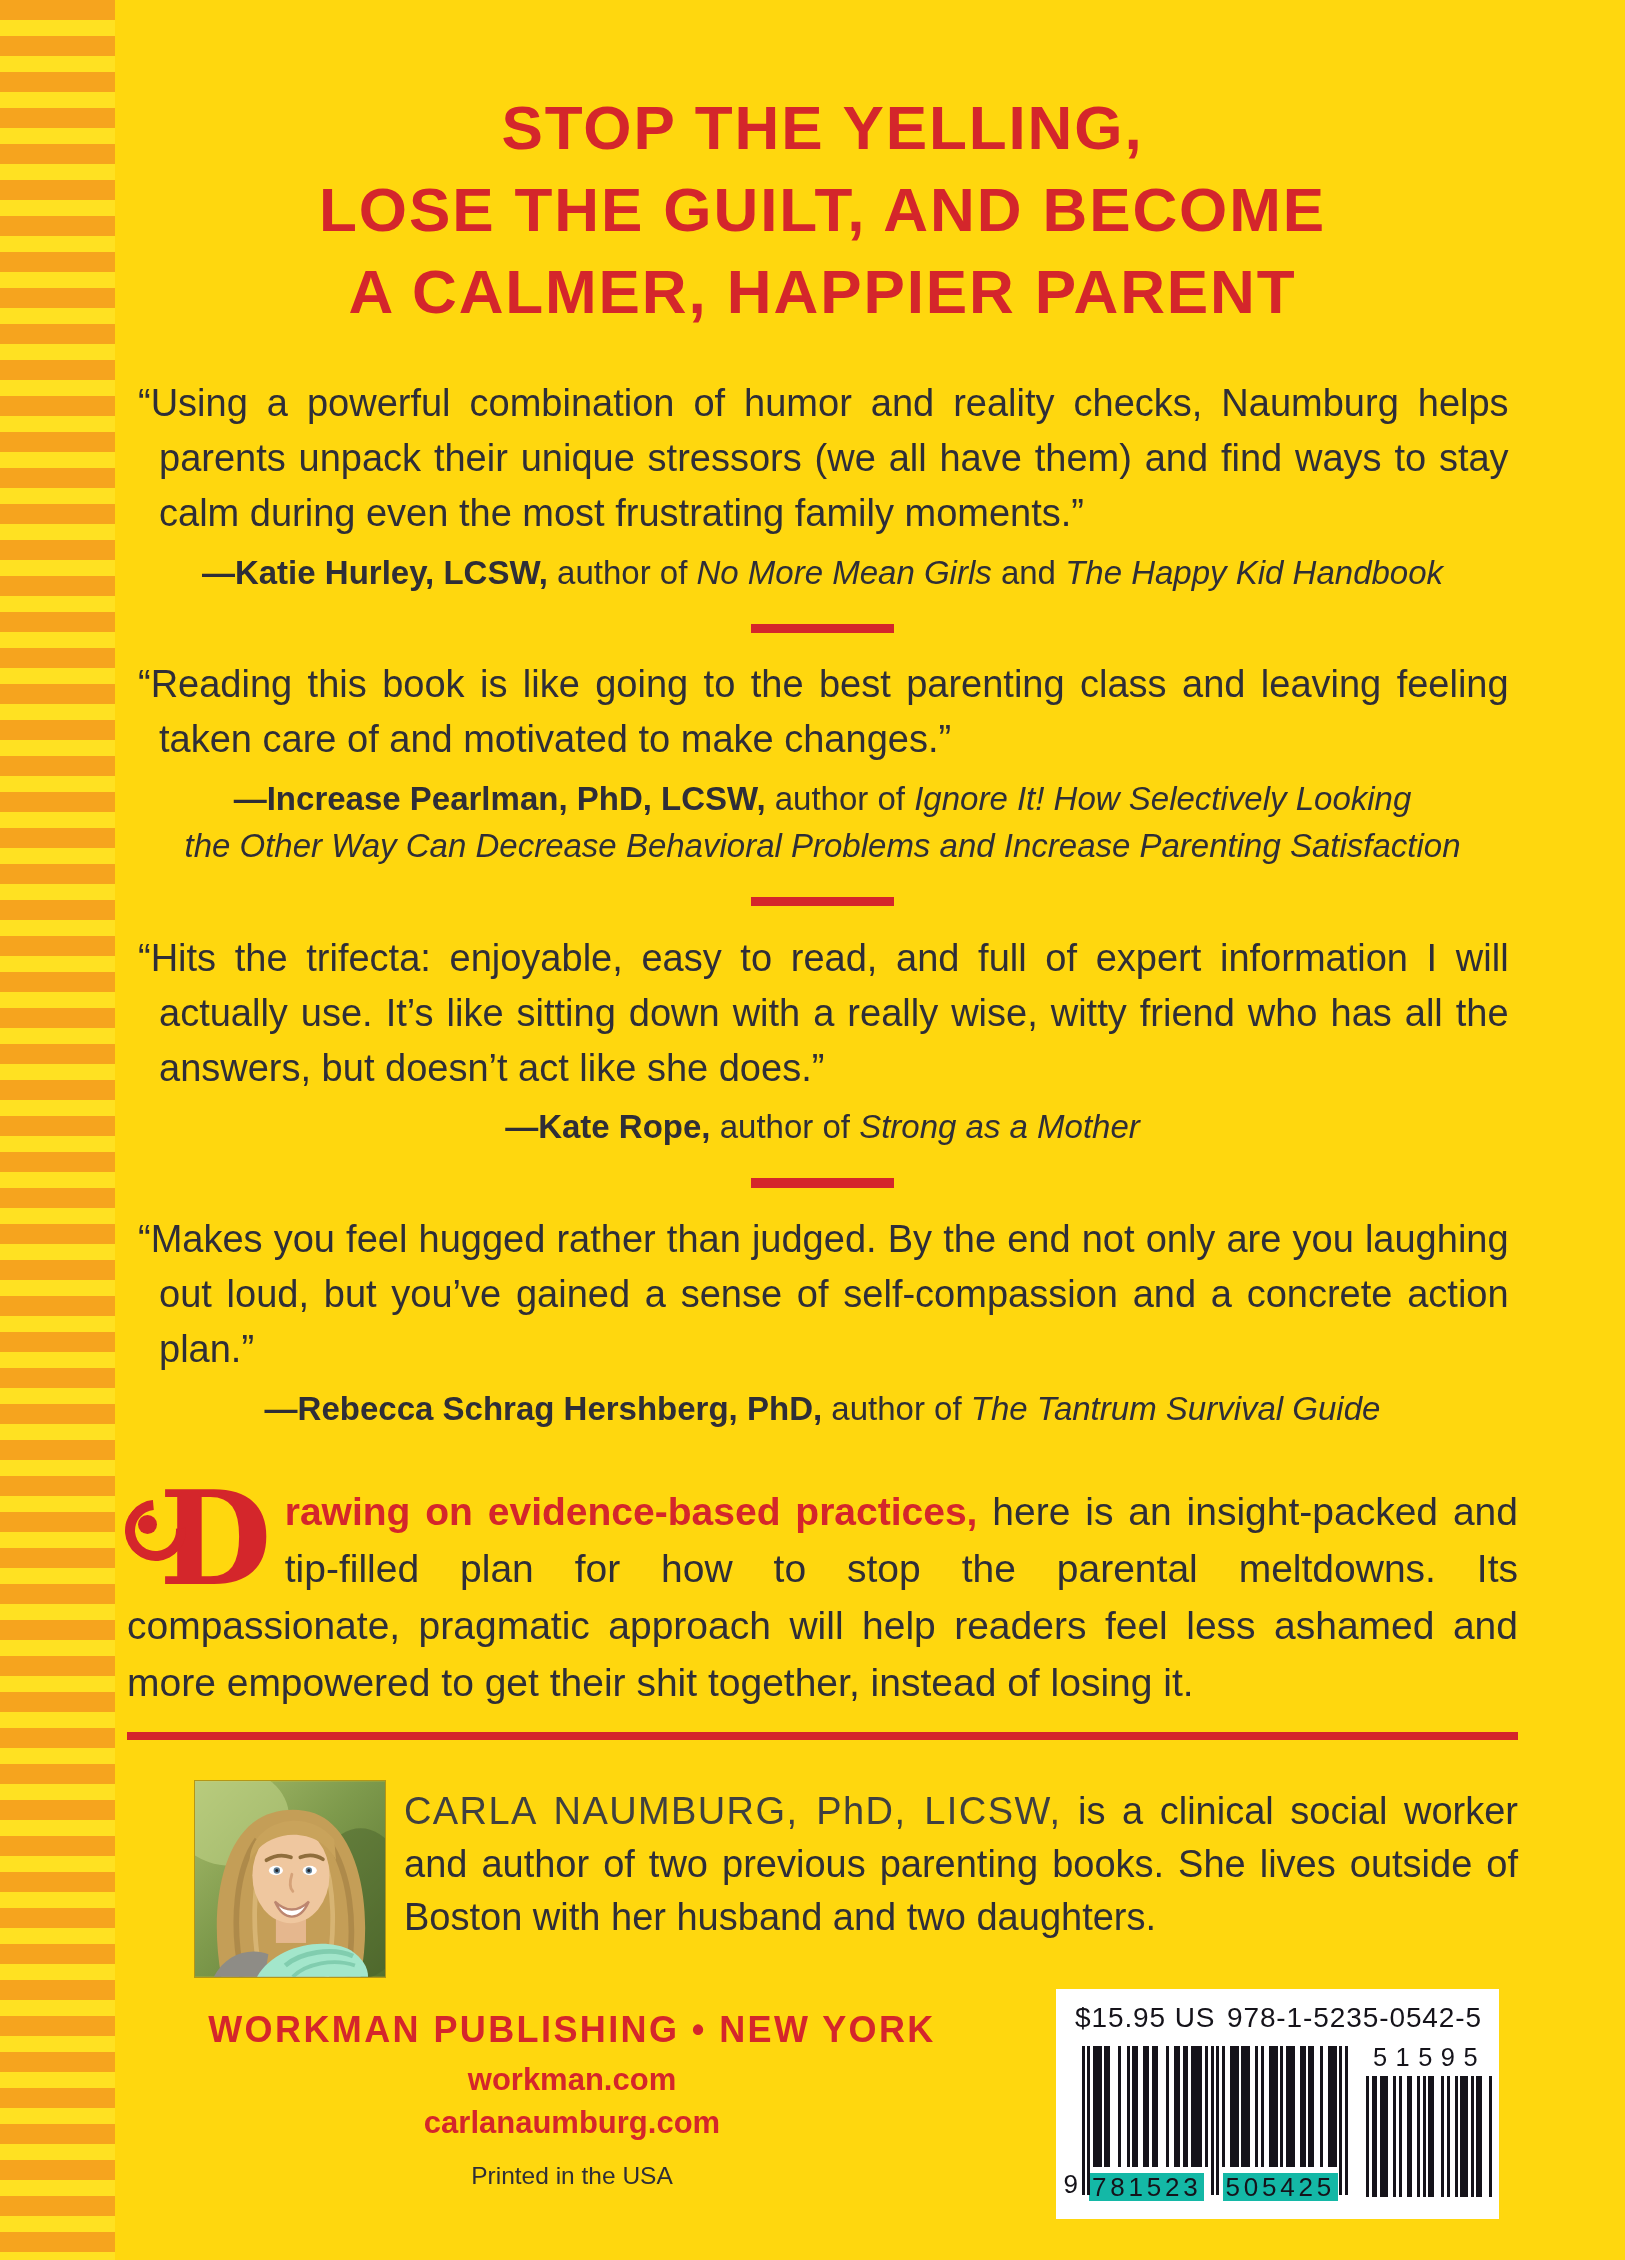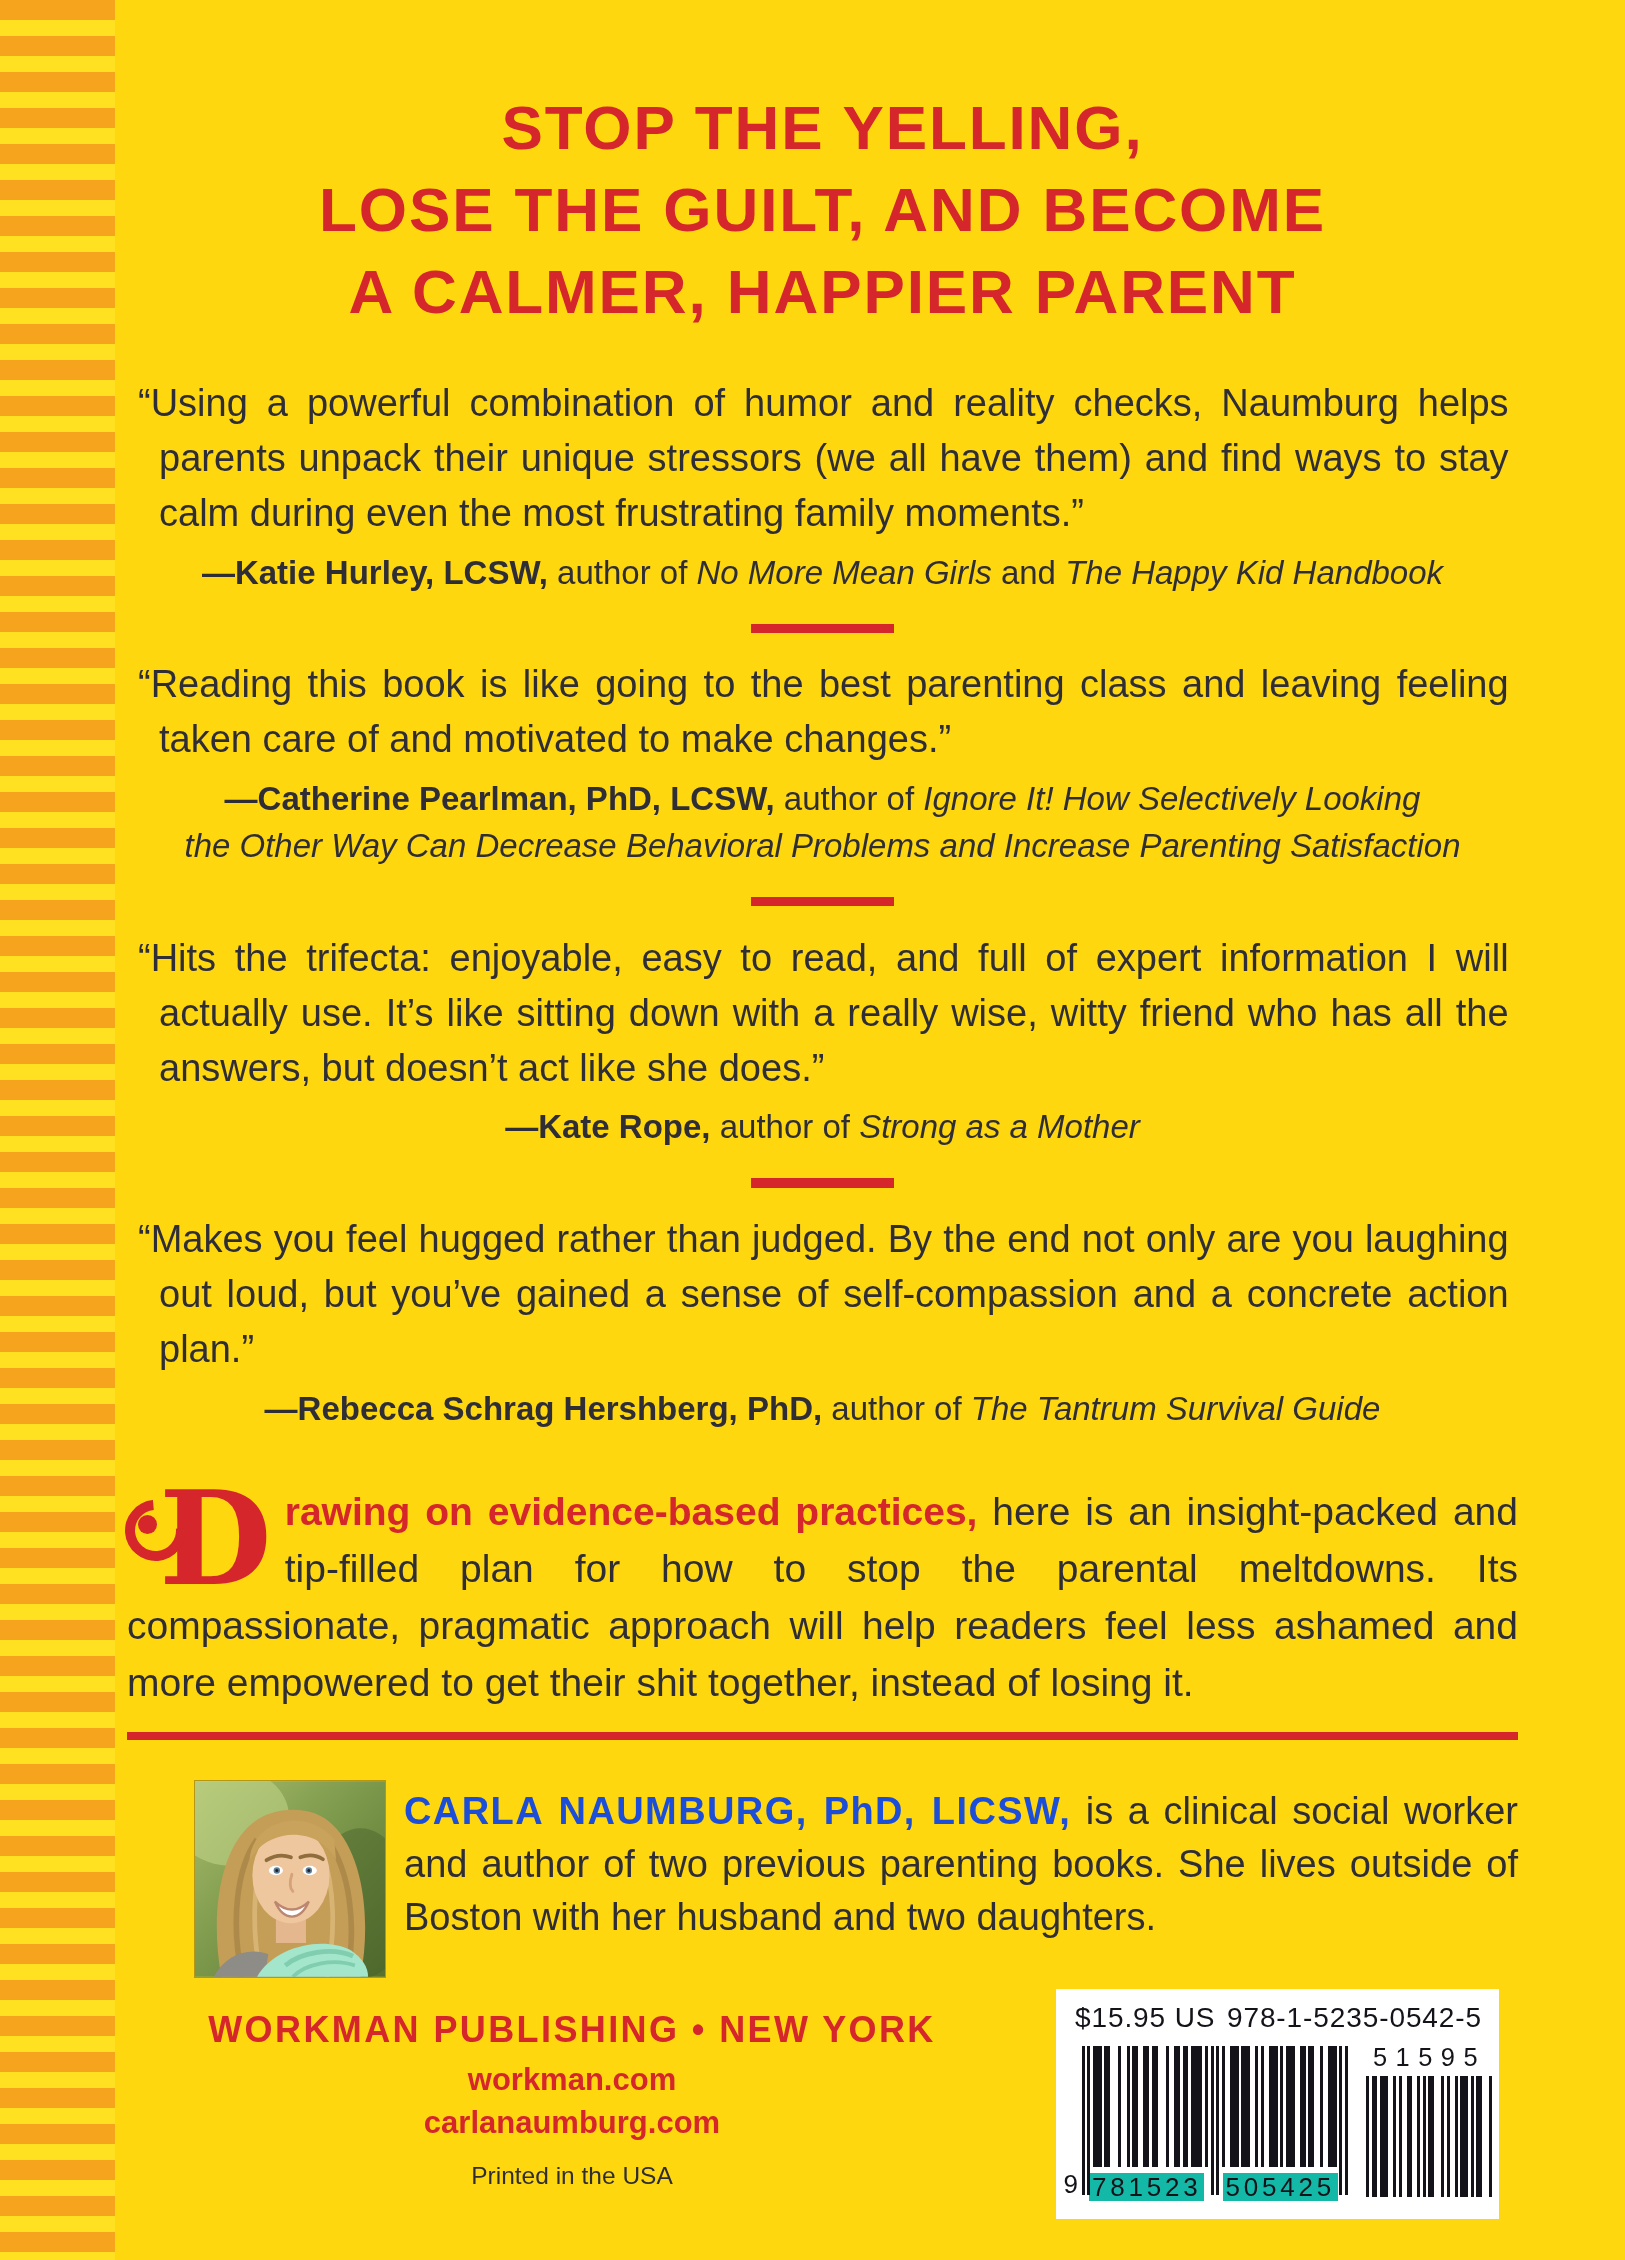--- a/index.html
+++ b/index.html
@@ -25,21 +25,21 @@
     font-size:38px;line-height:55px;text-align:justify;
     padding:0 9.4px 0 32px;text-indent:-21px;
   }
   .attr{
     margin-top:7.5px;text-align:center;font-size:33px;line-height:47px;
   }
   .seg-plain{font-weight:normal;}
   .seg-name{font-weight:bold;}
   .seg-italic{font-style:italic;}
   .seg-red{color:#D4262B;font-weight:bold;}
-  .seg-red-caps{color:#1d4ed8;font-weight:bold;letter-spacing:1.4px;}
+  .seg-red-caps{color:#404040;font-weight:normal;letter-spacing:1.4px;}
   .divider{
     width:143px;height:9.4px;background:#D4262B;margin:28px auto 24.5px;
   }
   .desc{
     margin-top:51px;font-size:39px;line-height:57px;text-align:justify;
   }
   .dropcap{
     float:left;position:relative;
     font-family:"DejaVu Serif",serif;font-weight:bold;color:#D4262B;
     font-size:130px;line-height:98px;margin:7.5px 13px 0 32px;
@@ -112,21 +112,21 @@
 
   <div class="quote">
     <div class="quote-text">“Using a powerful combination of humor and reality checks, Naumburg helps parents unpack their unique stressors (we all have them) and find ways to stay calm during even the most frustrating family moments.”</div>
     <div class="attr"><span class="seg-name">—Katie Hurley, LCSW,</span><span class="seg-plain"> author of </span><span class="seg-italic">No More Mean Girls</span><span class="seg-plain"> and </span><span class="seg-italic">The Happy Kid Handbook</span></div>
   </div>
 
   <div class="divider"></div>
 
   <div class="quote" style="margin-top:0;">
     <div class="quote-text">“Reading this book is like going to the best parenting class and leaving feeling taken care of and motivated to make changes.”</div>
-    <div class="attr"><span class="seg-name">—Catherine Pearlman, PhD, LCSW,</span><span class="seg-plain"> author of </span><span class="seg-italic">Ignore It! How Selectively Looking</span><br><span class="seg-italic">the Other Way Can Decrease Behavioral Problems and Increase Parenting Satisfaction</span></div>
+    <div class="attr"><span class="seg-name">—Increase Pearlman, PhD, LCSW,</span><span class="seg-plain"> author of </span><span class="seg-italic">Ignore It! How Selectively Looking</span><br><span class="seg-italic">the Other Way Can Decrease Behavioral Problems and Increase Parenting Satisfaction</span></div>
   </div>
 
   <div class="divider"></div>
 
   <div class="quote" style="margin-top:16px;">
     <div class="quote-text">“Hits the trifecta: enjoyable, easy to read, and full of expert information I will actually use. It’s like sitting down with a really wise, witty friend who has all the answers, but doesn’t act like she does.”</div>
     <div class="attr"><span class="seg-name">—Kate Rope,</span><span class="seg-plain"> author of </span><span class="seg-italic">Strong as a Mother</span></div>
   </div>
 
   <div class="divider"></div>

